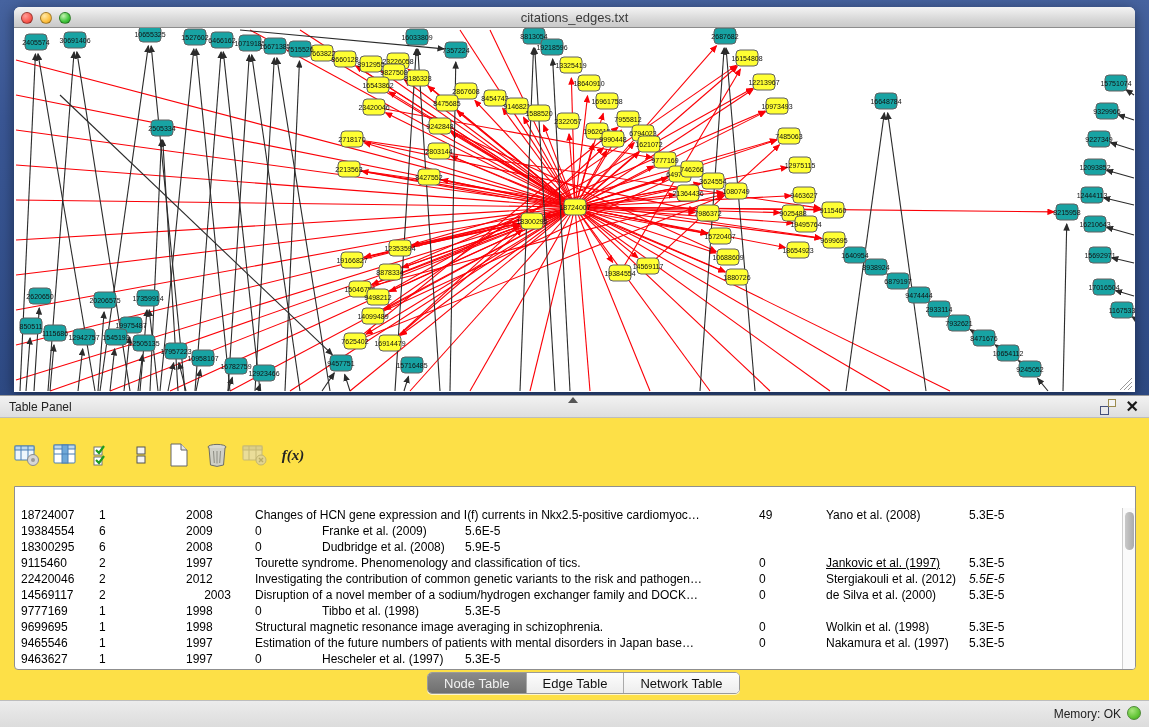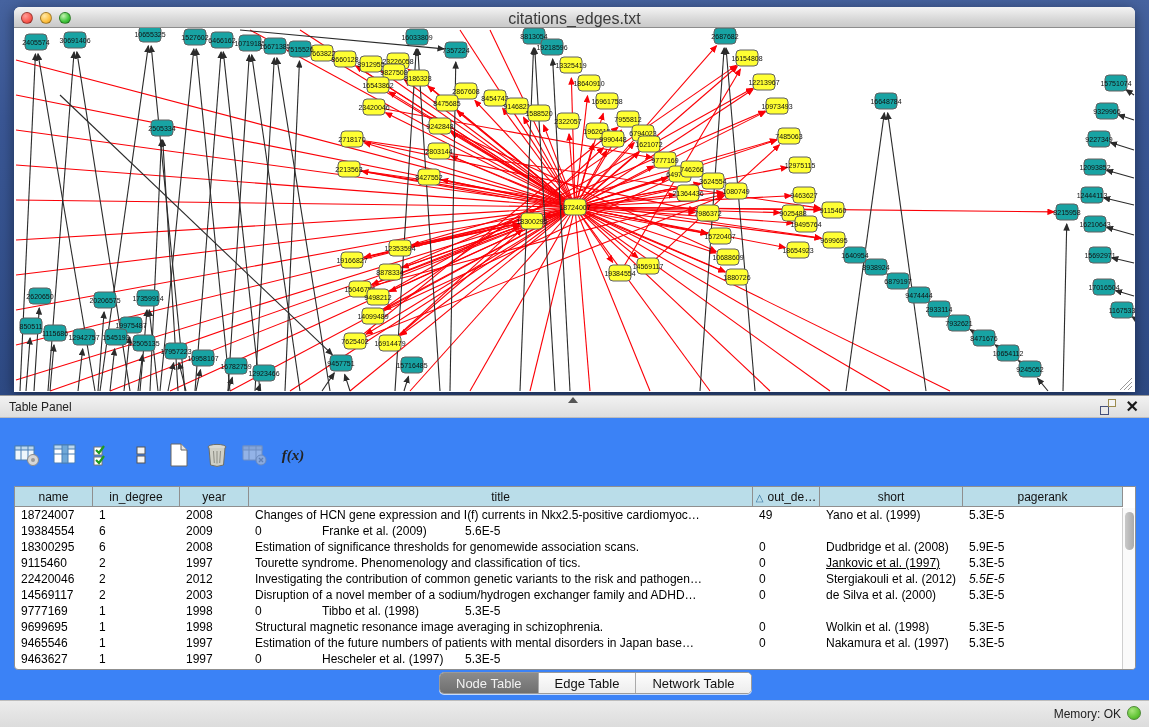--- a/index.html
+++ b/index.html
@@ -9,31 +9,31 @@
   
   .desktop { position:absolute; left:0; top:0; width:1149px; height:395px;
              background:linear-gradient(180deg,#46639f 0%,#3a5795 30%,#2e4a84 100%); }
   .mac-window { position:absolute; left:14px; top:7px; width:1121px; height:385px;
                 border-radius:6px 6px 0 0; box-shadow:0 3px 14px rgba(0,0,0,.45);
                 background:#fff; overflow:hidden; }
   .titlebar { position:absolute; left:0; top:0; width:100%; height:21px;
               background:linear-gradient(180deg,#f4f4f4,#d8d8d8 60%,#c9c9c9);
               border-bottom:1px solid #8d8d8d; }
   .title-text { position:absolute; width:100%; text-align:center; top:3px;
-                font-size:16px; color:#3a3a3a; }
+                font-size:13px; color:#3a3a3a; }
   .lights { position:absolute; left:7px; top:5px; display:flex; gap:7px; }
   .light { width:12px; height:12px; border-radius:50%; border:1px solid rgba(0,0,0,.35); }
   .light.red    { background:radial-gradient(circle at 35% 30%,#ff9d96,#f95a50 60%,#d9352c); }
   .light.yellow { background:radial-gradient(circle at 35% 30%,#ffe9a8,#fdbf3f 60%,#e09c1f); }
   .light.green  { background:radial-gradient(circle at 35% 30%,#c4f3b0,#3ec43a 60%,#2a9e28); }
   .canvas { position:absolute; left:0; top:21px; width:1121px; height:364px; background:#ffffff; }
   .canvas svg { display:block; }
 
   
-  .table-panel { position:absolute; left:0; top:395px; width:1149px; height:332px; background:#3b82f6; }
+  .table-panel { position:absolute; left:0; top:395px; width:1149px; height:332px; background:#fde047; }
   .panel-header { position:absolute; left:0; top:0; width:100%; height:23px;
                   background:linear-gradient(180deg,#f2f2f2,#dedede);
                   border-top:1px solid #9a9a9a; border-bottom:1px solid #bdbdbd; }
   .panel-title { position:absolute; left:9px; top:4px; font-size:12px; color:#222; }
   .splitter-handle { position:absolute; left:568px; top:1px; width:0; height:0;
                      border-left:5px solid transparent; border-right:5px solid transparent;
                      border-bottom:6px solid #555; }
   .hdr-icons { position:absolute; right:10px; top:3px; display:flex; gap:10px; align-items:center; }
   .float-icon { position:relative; width:16px; height:16px; }
   .float-icon .sq1 { position:absolute; left:0; bottom:0; width:9px; height:9px; border:1.5px solid #45507a; background:#e9e9e9; }
@@ -53,21 +53,21 @@
   .sort-tri { color:#2e6f9e; font-size:10px; }
   .tbody { position:absolute; left:0; top:21px; width:1108px; }
   .tr { display:flex; height:16px; }
   .td { font-size:12px; color:#000; padding-left:6px; white-space:nowrap; overflow:hidden; height:16px; line-height:15px; }
   .vscroll { position:absolute; right:0; top:21px; width:13px; height:162px; background:#fafafa; border-left:1px solid #cfcfcf; }
   .vthumb { position:absolute; left:1.5px; top:4px; width:9px; height:38px; background:linear-gradient(90deg,#c9c9c9,#ababab); border-radius:5px; }
 
   .tabbar { position:absolute; left:0; top:276px; width:100%; height:26px; }
   .seg { position:absolute; left:427px; top:1px; display:flex; height:22px;
          border:1px solid #9a9a9a; border-radius:5px; overflow:hidden; background:#fdfdfd;
-         box-shadow:0 1px 0 rgba(255,255,255,.7);margin-left:12px; }
+         box-shadow:0 1px 0 rgba(255,255,255,.7); }
   .seg-btn { padding:0 16px; font-size:13px; color:#111; display:flex; align-items:center;
              border-right:1px solid #aaa; background:linear-gradient(180deg,#fdfdfd,#ededed); }
   .seg-btn:last-child { border-right:none; }
   .seg-btn.sel { background:linear-gradient(180deg,#8b8b8b,#6f6f6f); color:#f3f3f3; }
 
   .statusbar { position:absolute; left:0; top:305px; width:100%; height:27px;
                background:linear-gradient(180deg,#ececec,#dcdcdc); border-top:1px solid #bdbdbd; }
   .mem { position:absolute; right:28px; top:6px; font-size:12px; color:#222; }
   .mem-dot { position:absolute; right:8px; top:5px; width:14px; height:14px; border-radius:50%;
              border:1px solid #4d8a36; background:radial-gradient(circle at 35% 30%,#a7e57c,#5ec232 65%,#3f9a1e); }
@@ -794,67 +794,42 @@
             <circle cx="19" cy="17" r="5" fill="#cccccc" stroke="#909090"></circle>
             <path d="M17 15 l4 4 M21 15 l-4 4" stroke="#808080" stroke-width="1.4"></path>
           </svg>
       </div>
       <div class="tool-btn">
         <span class="fx-label">f(x)</span>
       </div>
     </div>
 
     <div class="datatable">
-      <div class="thead" id="thead">
-          <div class="th" style="width: 78px;">
-            <span>name</span>
-          </div>
-          <div class="th" style="width: 87px;">
-            <span>in_degree</span>
-          </div>
-          <div class="th" style="width: 69px;">
-            <span>year</span>
-          </div>
-          <div class="th" style="width: 504px;">
-            <span>title</span>
-          </div>
-          <div class="th" style="width: 67px;">
-            <span class="sort-tri">△</span>
-            <span>out_de…</span>
-          </div>
-          <div class="th" style="width: 143px;">
-            <span>short</span>
-          </div>
-          <div class="th" style="width: 160px;">
-            <span>pagerank</span>
-          </div>
-        </div>
       <div class="tbody" id="tbody">
           <div class="tr">
             <div class="td" style="width: 78px;">18724007</div>
             <div class="td" style="width: 87px;">1</div>
             <div class="td" style="width: 69px;">2008</div>
             <div class="td" style="width: 504px;">Changes of HCN gene expression and I(f) currents in Nkx2.5-positive cardiomyoc…</div>
             <div class="td" style="width: 67px;">49</div>
-            <div class="td" style="width: 143px;">Yano et al. (1999)</div>
+            <div class="td" style="width: 143px;">Yano et al. (2008)</div>
             <div class="td" style="width: 160px;">5.3E-5</div>
           </div>
           <div class="tr">
             <div class="td" style="width: 78px;">19384554</div>
             <div class="td" style="width: 87px;">6</div>
             <div class="td" style="width: 69px;">2009</div>
             <div class="td" style="width: 67px;">0</div>
             <div class="td" style="width: 143px;">Franke et al. (2009)</div>
             <div class="td" style="width: 160px;">5.6E-5</div>
           </div>
           <div class="tr">
             <div class="td" style="width: 78px;">18300295</div>
             <div class="td" style="width: 87px;">6</div>
             <div class="td" style="width: 69px;">2008</div>
-            <div class="td" style="width: 504px;">Estimation of significance thresholds for genomewide association scans.</div>
             <div class="td" style="width: 67px;">0</div>
             <div class="td" style="width: 143px;">Dudbridge et al. (2008)</div>
             <div class="td" style="width: 160px;">5.9E-5</div>
           </div>
           <div class="tr">
             <div class="td" style="width: 78px;">9115460</div>
             <div class="td" style="width: 87px;">2</div>
             <div class="td" style="width: 69px;">1997</div>
             <div class="td" style="width: 504px;">Tourette syndrome. Phenomenology and classification of tics.</div>
             <div class="td" style="width: 67px;">0</div>
@@ -866,22 +841,22 @@
             <div class="td" style="width: 87px;">2</div>
             <div class="td" style="width: 69px;">2012</div>
             <div class="td" style="width: 504px;">Investigating the contribution of common genetic variants to the risk and pathogen…</div>
             <div class="td" style="width: 67px;">0</div>
             <div class="td" style="width: 143px;">Stergiakouli et al. (2012)</div>
             <div class="td" style="width: 160px; font-style: italic;">5.5E-5</div>
           </div>
           <div class="tr">
             <div class="td" style="width: 78px;">14569117</div>
             <div class="td" style="width: 87px;">2</div>
-            <div class="td" style="width: 69px;">2003</div>
-            <div class="td" style="width: 504px;">Disruption of a novel member of a sodium/hydrogen exchanger family and ADHD…</div>
+            <div class="td" style="width: 69px; text-align: center;">2003</div>
+            <div class="td" style="width: 504px;">Disruption of a novel member of a sodium/hydrogen exchanger family and DOCK…</div>
             <div class="td" style="width: 67px;">0</div>
             <div class="td" style="width: 143px;">de Silva et al. (2000)</div>
             <div class="td" style="width: 160px;">5.3E-5</div>
           </div>
           <div class="tr">
             <div class="td" style="width: 78px;">9777169</div>
             <div class="td" style="width: 87px;">1</div>
             <div class="td" style="width: 69px;">1998</div>
             <div class="td" style="width: 67px;">0</div>
             <div class="td" style="width: 143px;">Tibbo et al. (1998)</div>

